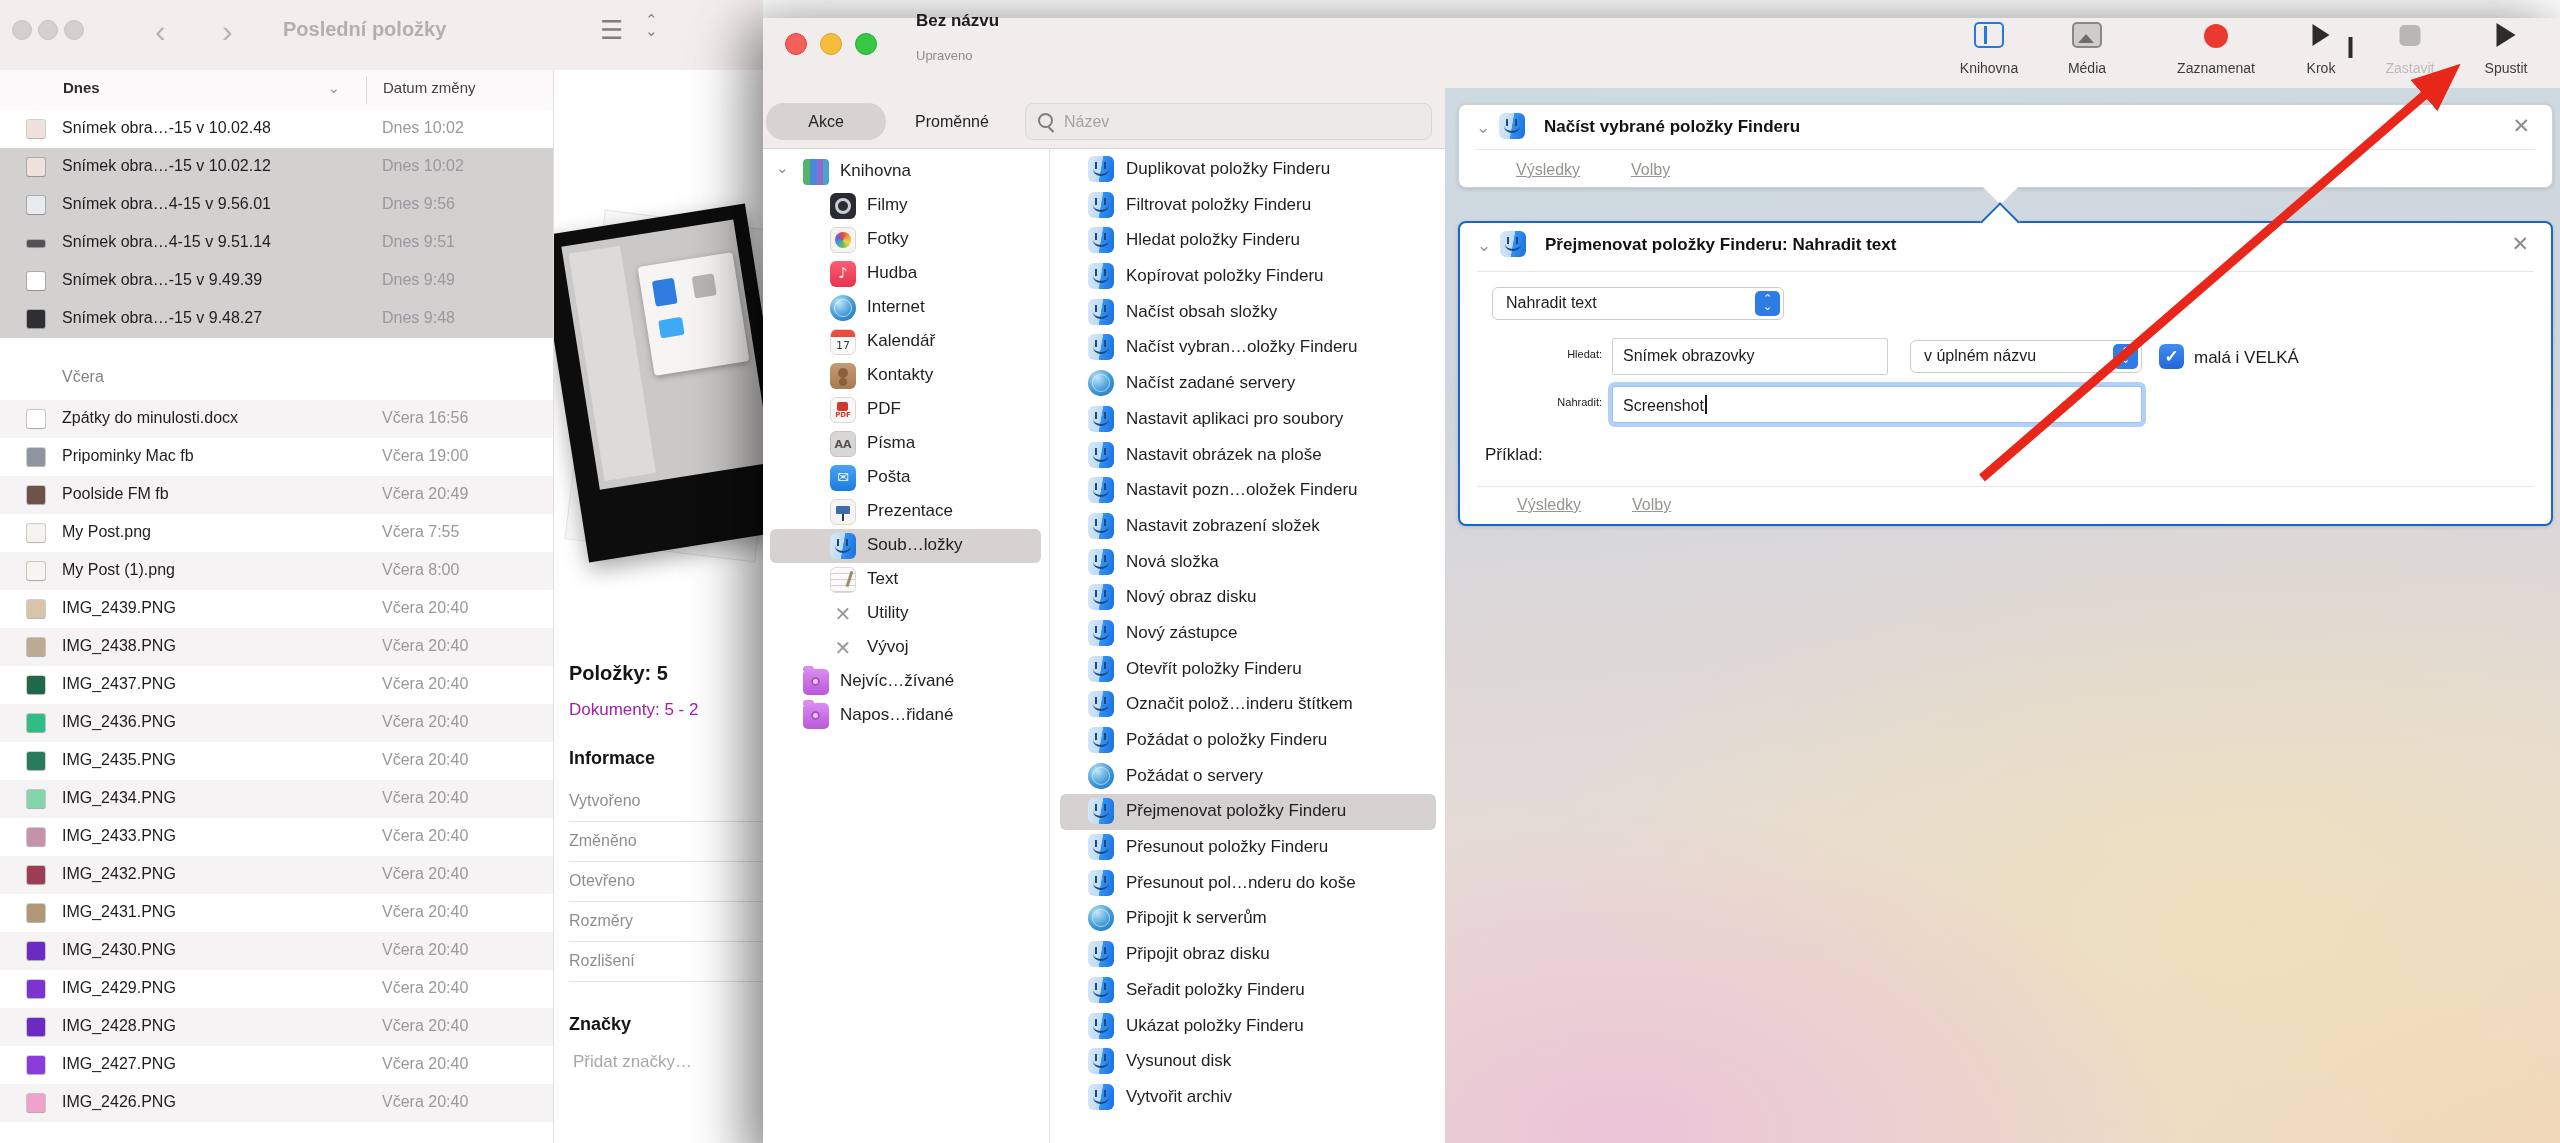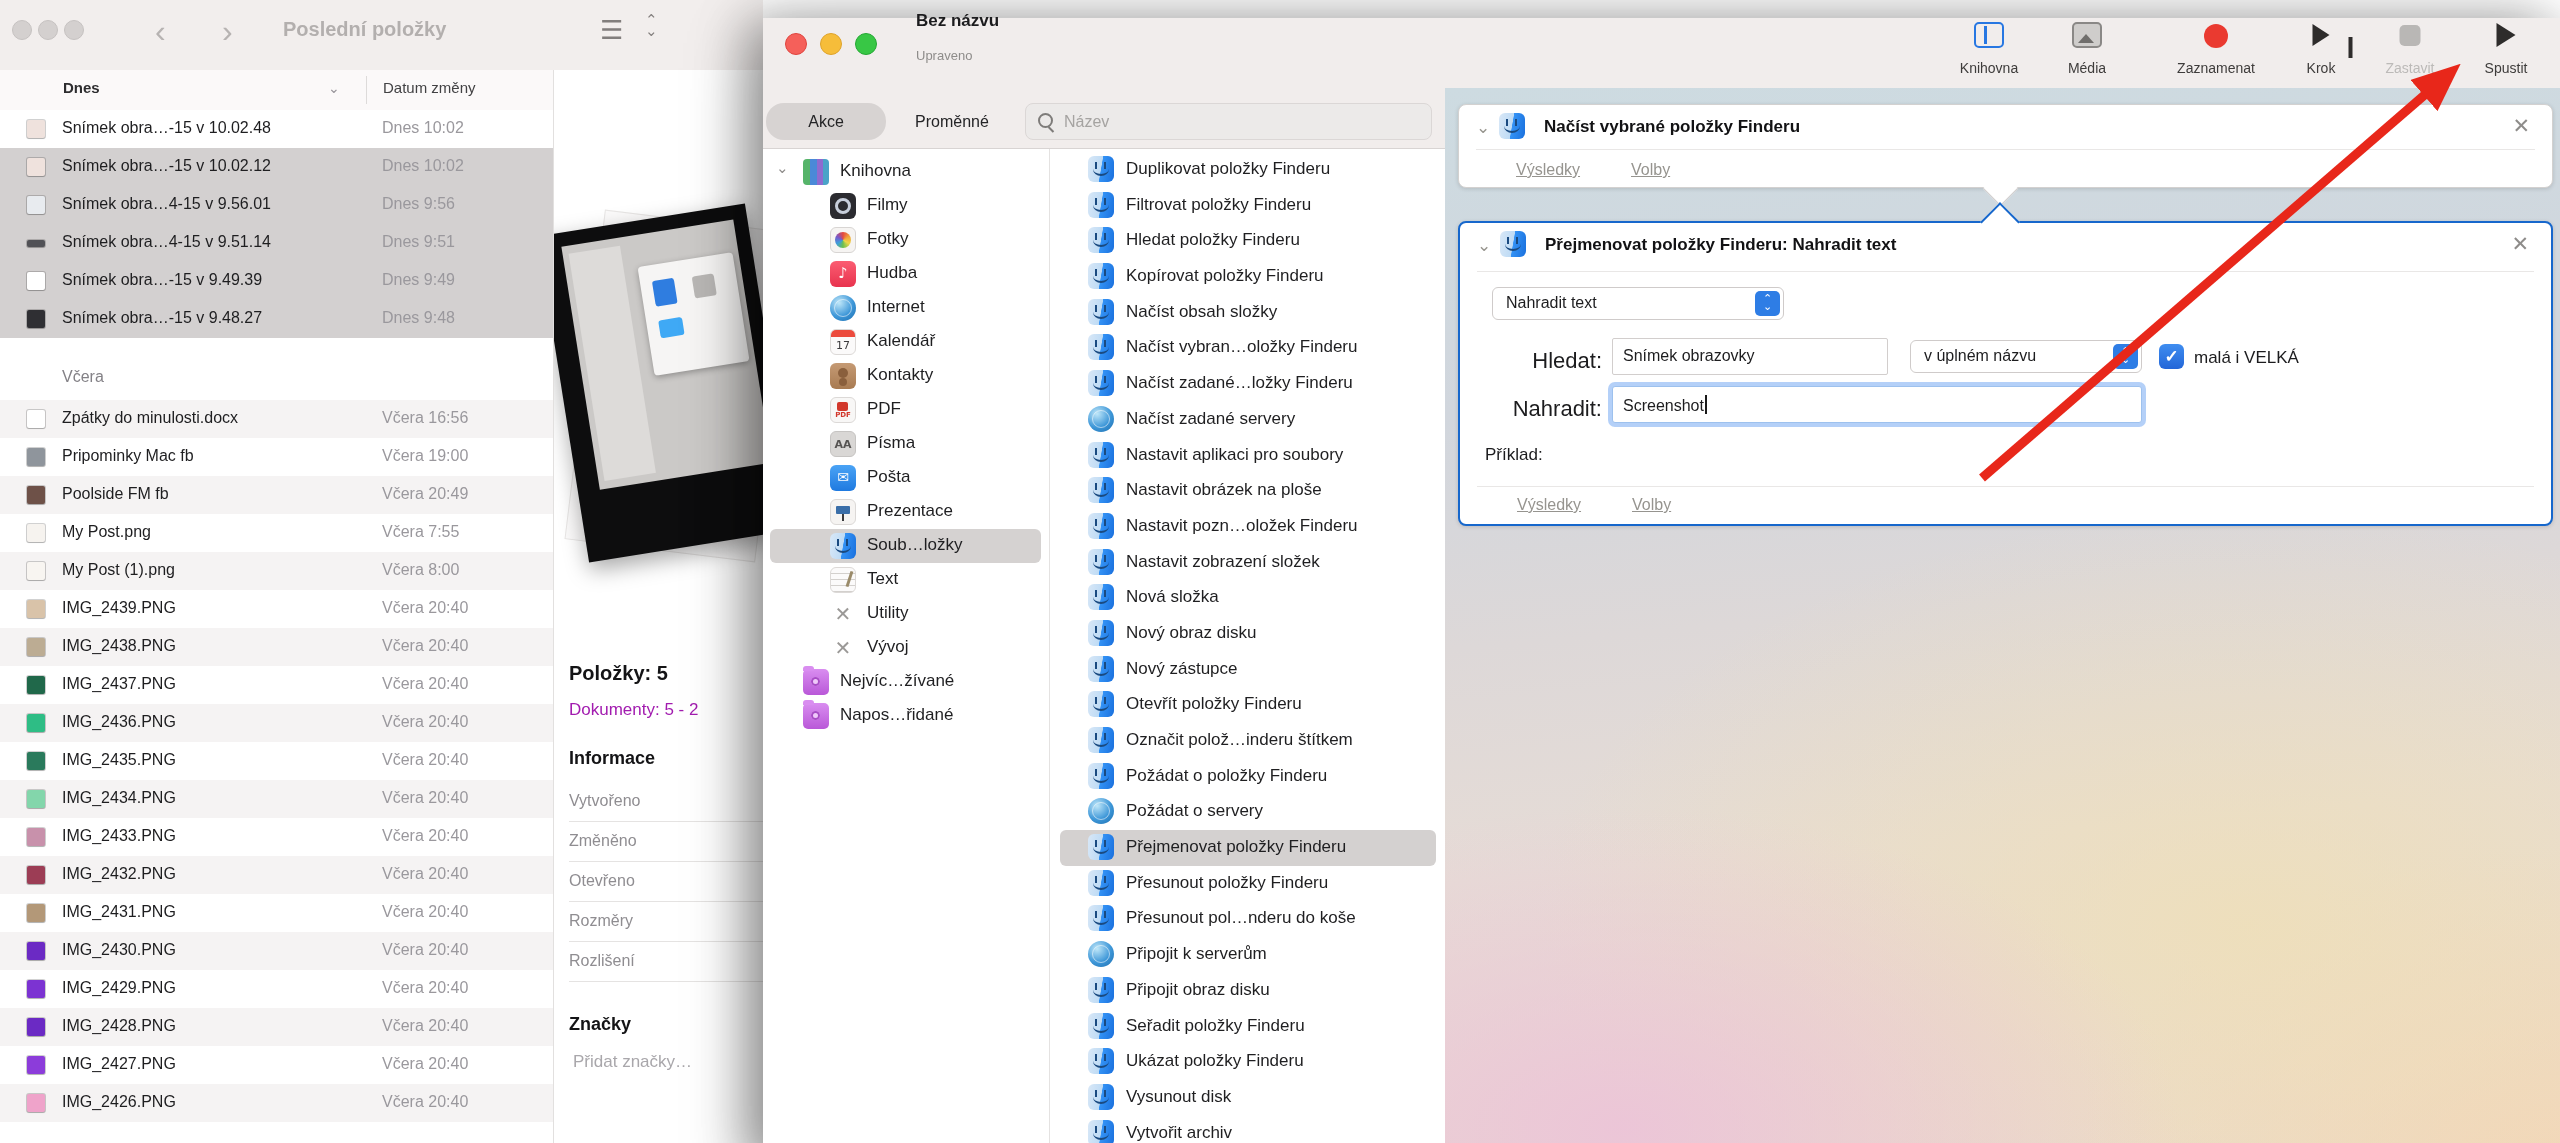--- a/index.html
+++ b/index.html
@@ -152,21 +152,21 @@
   .wf-foot{position:absolute;font-size:16px;color:#96948f;text-decoration:underline;}
   .diamond1{position:absolute;left:543px;top:88px;width:24px;height:24px;background:#fff;transform:rotate(45deg);
     border-right:1px solid #cfcdcc;border-bottom:1px solid #cfcdcc;z-index:2;}
   .diamond2{position:absolute;left:541px;top:120px;width:28px;height:28px;background:#fff;transform:rotate(45deg);
     border-top:2.5px solid #1667cc;border-left:2.5px solid #1667cc;z-index:4;box-sizing:border-box;}
   .popup{position:absolute;height:33px;background:#fff;border:1px solid #cfcbca;border-radius:6px;box-sizing:border-box;}
   .popup .ptext{position:absolute;left:13px;top:6px;font-size:16px;color:#1d1d1f;white-space:nowrap;text-align:center;}
   .stepper{position:absolute;right:3px;top:3px;width:25px;bottom:3px;background:#2e7de5;border-radius:5px;
     color:#fff;text-align:center;font-size:11px;line-height:8px;padding-top:4px;box-sizing:border-box;
     font-family:"DejaVu Sans",sans-serif;}
-  .fieldlabel{position:absolute;width:118px;text-align:right;font-size:22px;color:#1c1c1e;}
+  .fieldlabel{position:absolute;width:118px;text-align:right;font-size:11px;color:#1c1c1e;}
   .tfield{position:absolute;height:37px;background:#fff;border:1px solid #d2cecd;box-sizing:border-box;border-radius:2px;}
   .tfield .tval{position:absolute;left:10px;top:8px;font-size:16px;color:#1d1d1f;white-space:nowrap;}
   .tfield.focused{border:1px solid #9dc1ee;box-shadow:0 0 0 4px rgba(118,170,242,0.55);border-radius:3px;}
   .caret{display:inline-block;width:2px;height:19px;background:#1a1a1a;vertical-align:-3px;margin-left:1px;}
   .checkbox{position:absolute;width:25px;height:25px;background:linear-gradient(180deg,#3f8df0,#2366d8);border-radius:6px;
     color:#fff;text-align:center;font-size:17px;line-height:25px;font-weight:700;}
   .cblabel{position:absolute;font-size:17px;color:#1c1c1e;white-space:nowrap;}
   .example{position:absolute;font-size:17px;color:#1c1c1e;}
   .arrow-overlay{position:absolute;left:0;top:0;width:2560px;height:1143px;z-index:50;pointer-events:none;}
 </style>
@@ -484,24 +484,20 @@
         </div>
         <div class="ac-row">
           <span class="lic ic-finder"></span>
           <span class="ac-label">Načíst obsah složky</span>
         </div>
         <div class="ac-row">
           <span class="lic ic-finder"></span>
           <span class="ac-label">Načíst vybran…oložky Finderu</span>
         </div>
         <div class="ac-row">
-          <span class="lic ic-finder"></span>
-          <span class="ac-label">Načíst zadané…ložky Finderu</span>
-        </div>
-        <div class="ac-row">
           <span class="lic ic-globe"></span>
           <span class="ac-label">Načíst zadané servery</span>
         </div>
         <div class="ac-row">
           <span class="lic ic-finder"></span>
           <span class="ac-label">Nastavit aplikaci pro soubory</span>
         </div>
         <div class="ac-row">
           <span class="lic ic-finder"></span>
           <span class="ac-label">Nastavit obrázek na ploše</span>

